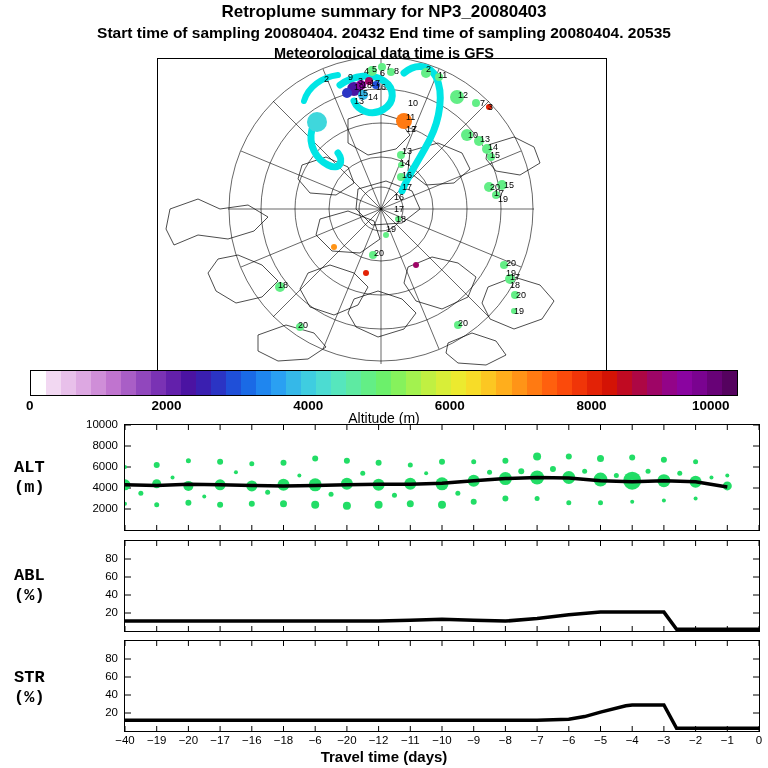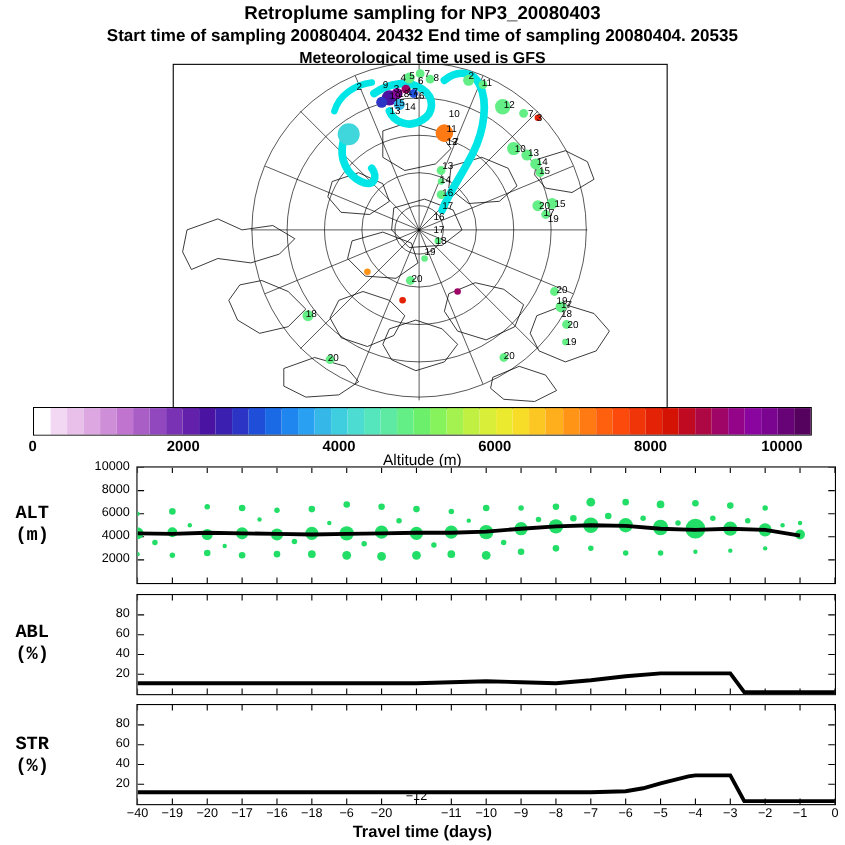--- a/index.html
+++ b/index.html
@@ -51,23 +51,23 @@
   .ytick{position:absolute;font-size:11.5px;text-align:right;width:42px;}
   .xtick{position:absolute;font-size:11.5px;text-align:center;width:30px;}
   .xaxis-title{
     position:absolute;left:0;width:768px;text-align:center;
     font-size:15px;font-weight:bold;
   }
 </style>
 </head>
 <body>
 
-<div class="title">Retroplume sampling for NP3_20080403</div>
+<div class="title">Retroplume summary for NP3_20080403</div>
 <div class="subtitle">Start time of sampling 20080404. 20432      End time of sampling 20080404. 20535</div>
-<div class="metline">Meteorological time used is GFS</div>
+<div class="metline">Meteorological data time is GFS</div>
 
 <div class="map-box">
   <svg class="map-svg" width="446" height="310" viewBox="0 0 446 310">
 
     <g stroke="#000" fill="none" stroke-width="0.6">
       <circle cx="223" cy="150" r="22"></circle>
       <circle cx="223" cy="150" r="52"></circle>
       <circle cx="223" cy="150" r="86"></circle>
       <circle cx="223" cy="150" r="120"></circle>
       <circle cx="223" cy="150" r="152"></circle>
@@ -541,21 +541,21 @@
   </div>
 <div id="xtick-layer">
     <div class="xtick" style="left: 110px; top: 734px;">−40</div>
     <div class="xtick" style="left: 141.7px; top: 734px;">−19</div>
     <div class="xtick" style="left: 173.4px; top: 734px;">−20</div>
     <div class="xtick" style="left: 205.1px; top: 734px;">−17</div>
     <div class="xtick" style="left: 236.8px; top: 734px;">−16</div>
     <div class="xtick" style="left: 268.5px; top: 734px;">−18</div>
     <div class="xtick" style="left: 300.2px; top: 734px;">−6</div>
     <div class="xtick" style="left: 331.9px; top: 734px;">−20</div>
-    <div class="xtick" style="left: 363.6px; top: 718px;">−12</div>
+    <div class="xtick" style="left: 363.6px; top: 734px;">−12</div>
     <div class="xtick" style="left: 395.3px; top: 734px;">−11</div>
     <div class="xtick" style="left: 427px; top: 734px;">−10</div>
     <div class="xtick" style="left: 458.7px; top: 734px;">−9</div>
     <div class="xtick" style="left: 490.4px; top: 734px;">−8</div>
     <div class="xtick" style="left: 522.1px; top: 734px;">−7</div>
     <div class="xtick" style="left: 553.8px; top: 734px;">−6</div>
     <div class="xtick" style="left: 585.5px; top: 734px;">−5</div>
     <div class="xtick" style="left: 617.2px; top: 734px;">−4</div>
     <div class="xtick" style="left: 648.9px; top: 734px;">−3</div>
     <div class="xtick" style="left: 680.6px; top: 734px;">−2</div>

